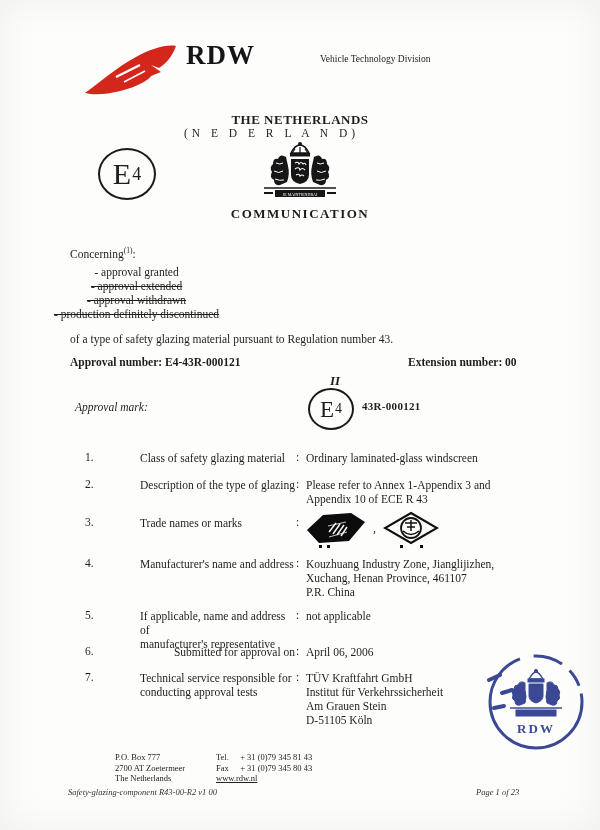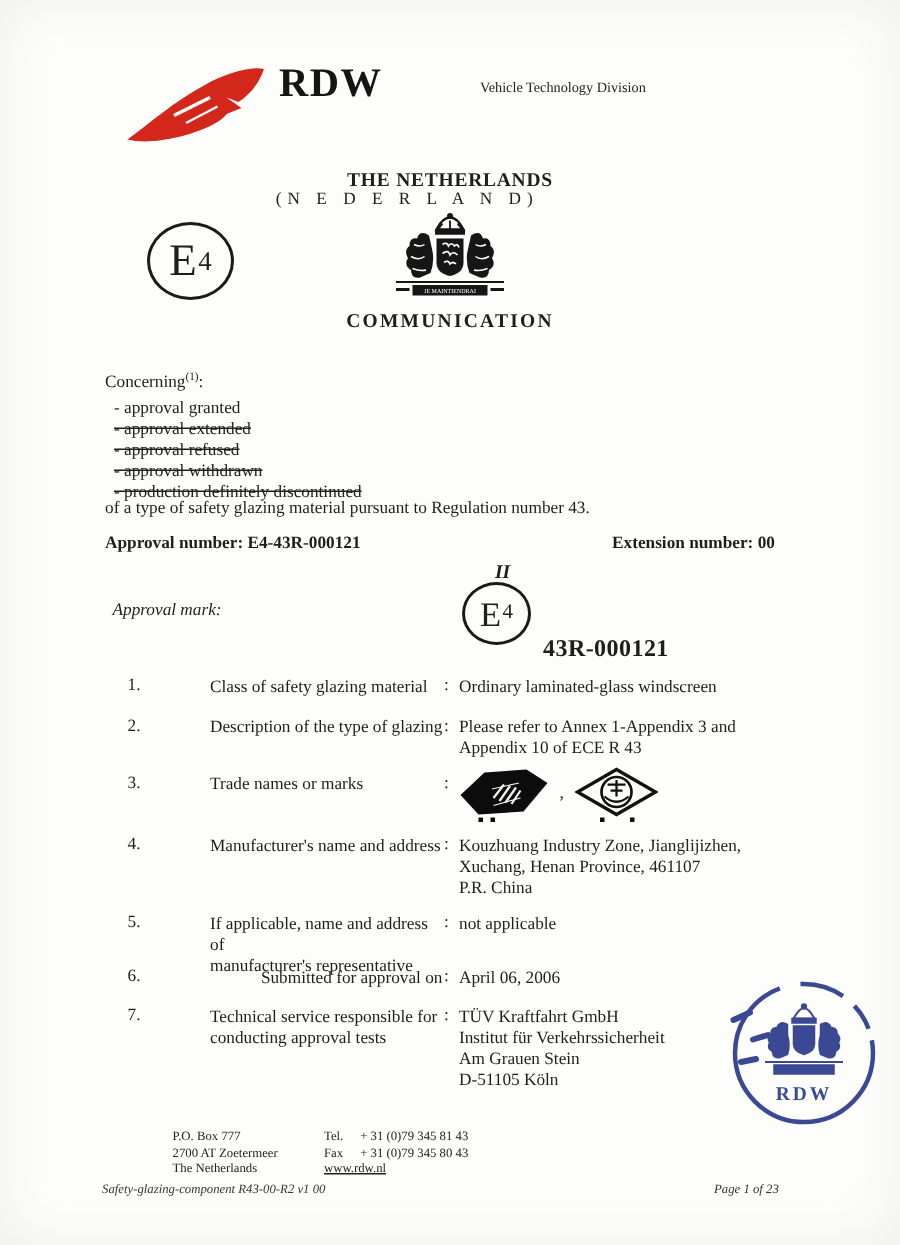--- a/index.html
+++ b/index.html
@@ -37,21 +37,21 @@
   .item-label{position:absolute;left:140px;width:155px;font-size:11.5px;line-height:14px;}
   .item-colon{position:absolute;left:296px;font-size:11.5px;}
   .item-value{position:absolute;left:306px;width:215px;font-size:11.5px;line-height:14px;}
   
   .foot-small{font-size:8.5px;line-height:10.5px;color:#222;}
   .dept{font-weight:bold;font-style:italic;font-size:13px;}
   .doc-ref{font-style:italic;font-size:8.5px;color:#333;}
   .web{text-decoration:underline;}
   .tel-row .lbl{display:inline-block;width:22px;}
   .mark-numeral{font-weight:bold;font-style:italic;font-size:13px;}
-  .mark-number{font-weight:bold;font-size:16px;letter-spacing:.3px;margin-top:24px;}
+  .mark-number{font-weight:bold;font-size:11px;letter-spacing:.3px;}
   .trade-comma{font-size:12px;position:relative;top:10px;}
 </style>
 </head>
 <body>
 
 <div class="page">
 
   <svg class="abs" style="left:82px;top:42px;" width="100" height="64" viewBox="0 0 100 64">
     <path d="M3 51 C18 40, 35 25, 54 15 C68 7, 85 2, 94 4 C91 13, 85 21, 77 26 L69 23 C74 29, 70 36, 60 41 C45 49, 18 55, 3 51 Z" fill="#d4271c"></path>
     <path d="M69 23 L79 30 L64 36 Z" fill="#d4271c"></path>
@@ -90,24 +90,23 @@
     <text x="38" y="54.5" text-anchor="middle" font-size="4" fill="#fdfdfc" font-family="Liberation Serif, serif">JE MAINTIENDRAI</text>
     <line x1="2" y1="52" x2="11" y2="52" stroke="#161616" stroke-width="2"></line>
     <line x1="65" y1="52" x2="74" y2="52" stroke="#161616" stroke-width="2"></line>
   </svg>
 
   <div class="abs communication" style="left:0;top:206px;">COMMUNICATION</div>
 
   <div class="abs body-text" style="left:70px;top:244px;">
     <span>Concerning</span><sup>(1)</sup><span>:</span>
   </div>
-  <div class="abs body-text concern-list" style="left:76px;top:266px;">
+  <div class="abs body-text concern-list" style="left:54px;top:266px;text-align:center;">
     <div>- approval granted</div>
     <div class="struck">- approval extended</div>
-    <div class="struck">- approval refused</div>
     <div class="struck">- approval withdrawn</div>
     <div class="struck">- production definitely discontinued</div>
   </div>
   <div class="abs body-text" style="left:70px;top:333px;">of a type of safety glazing material pursuant to Regulation number 43.</div>
 
   <div class="abs body-text bold" style="left:70px;top:356px;">Approval number: E4-43R-000121</div>
   <div class="abs body-text bold" style="left:408px;top:356px;">Extension number: 00</div>
 
   <div class="abs body-text italic" style="left:75px;top:401px;">Approval mark:</div>
   <div class="abs mark-numeral" style="left:330px;top:373px;">II</div>

